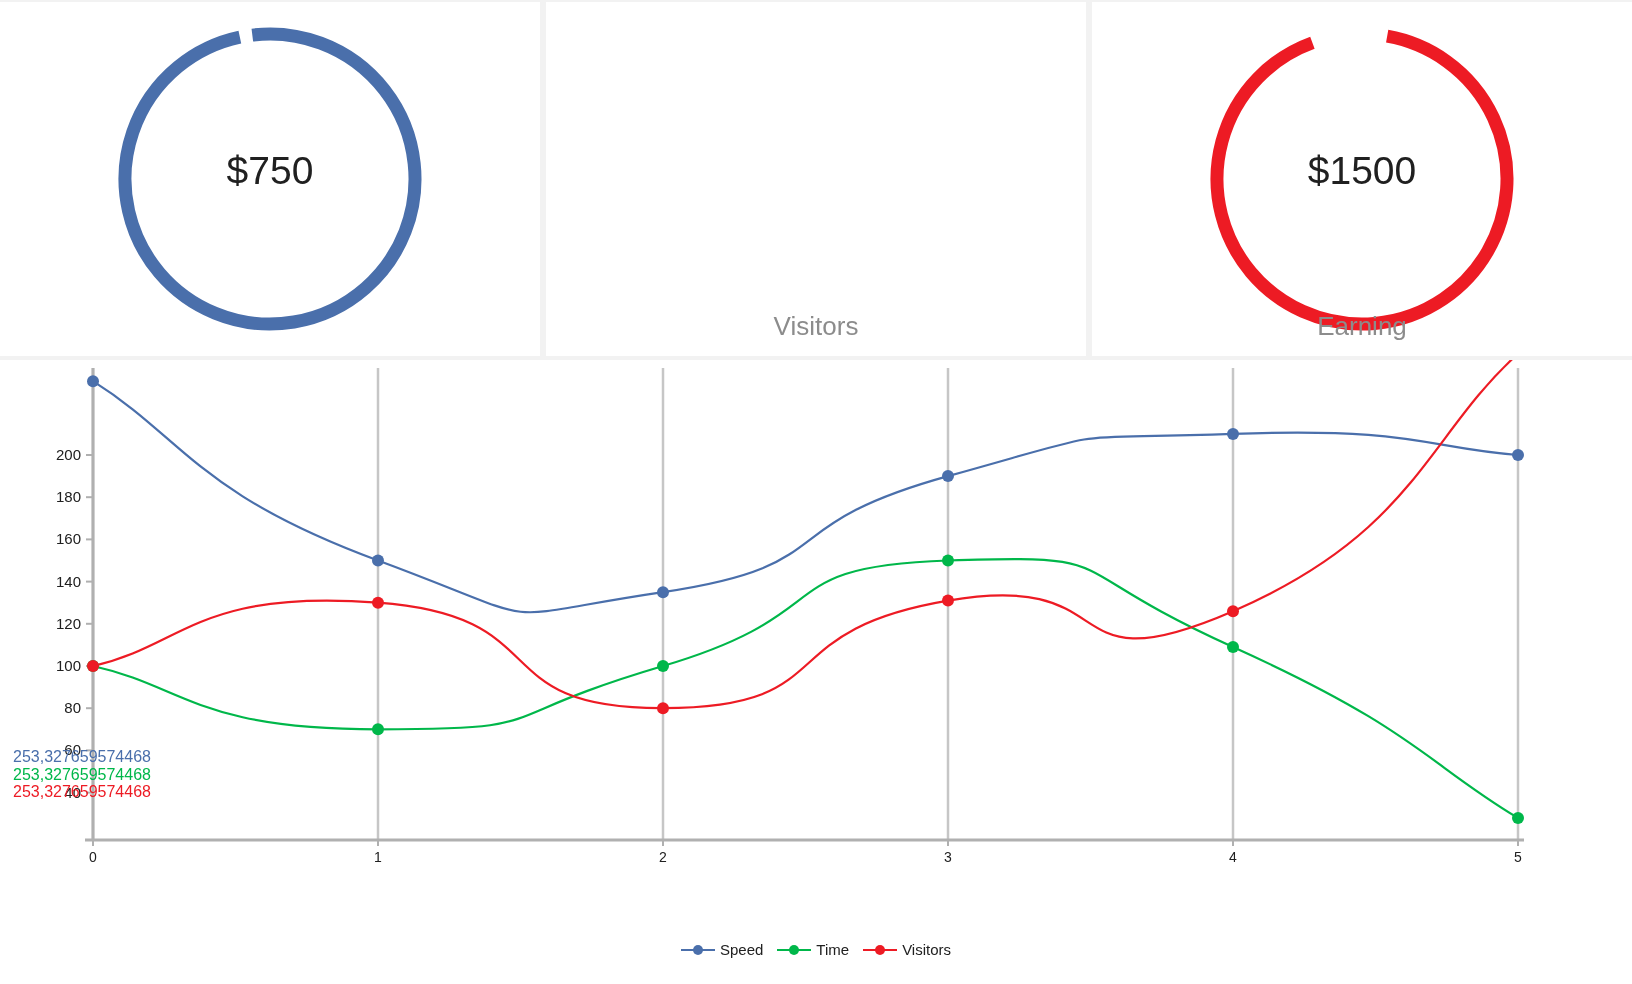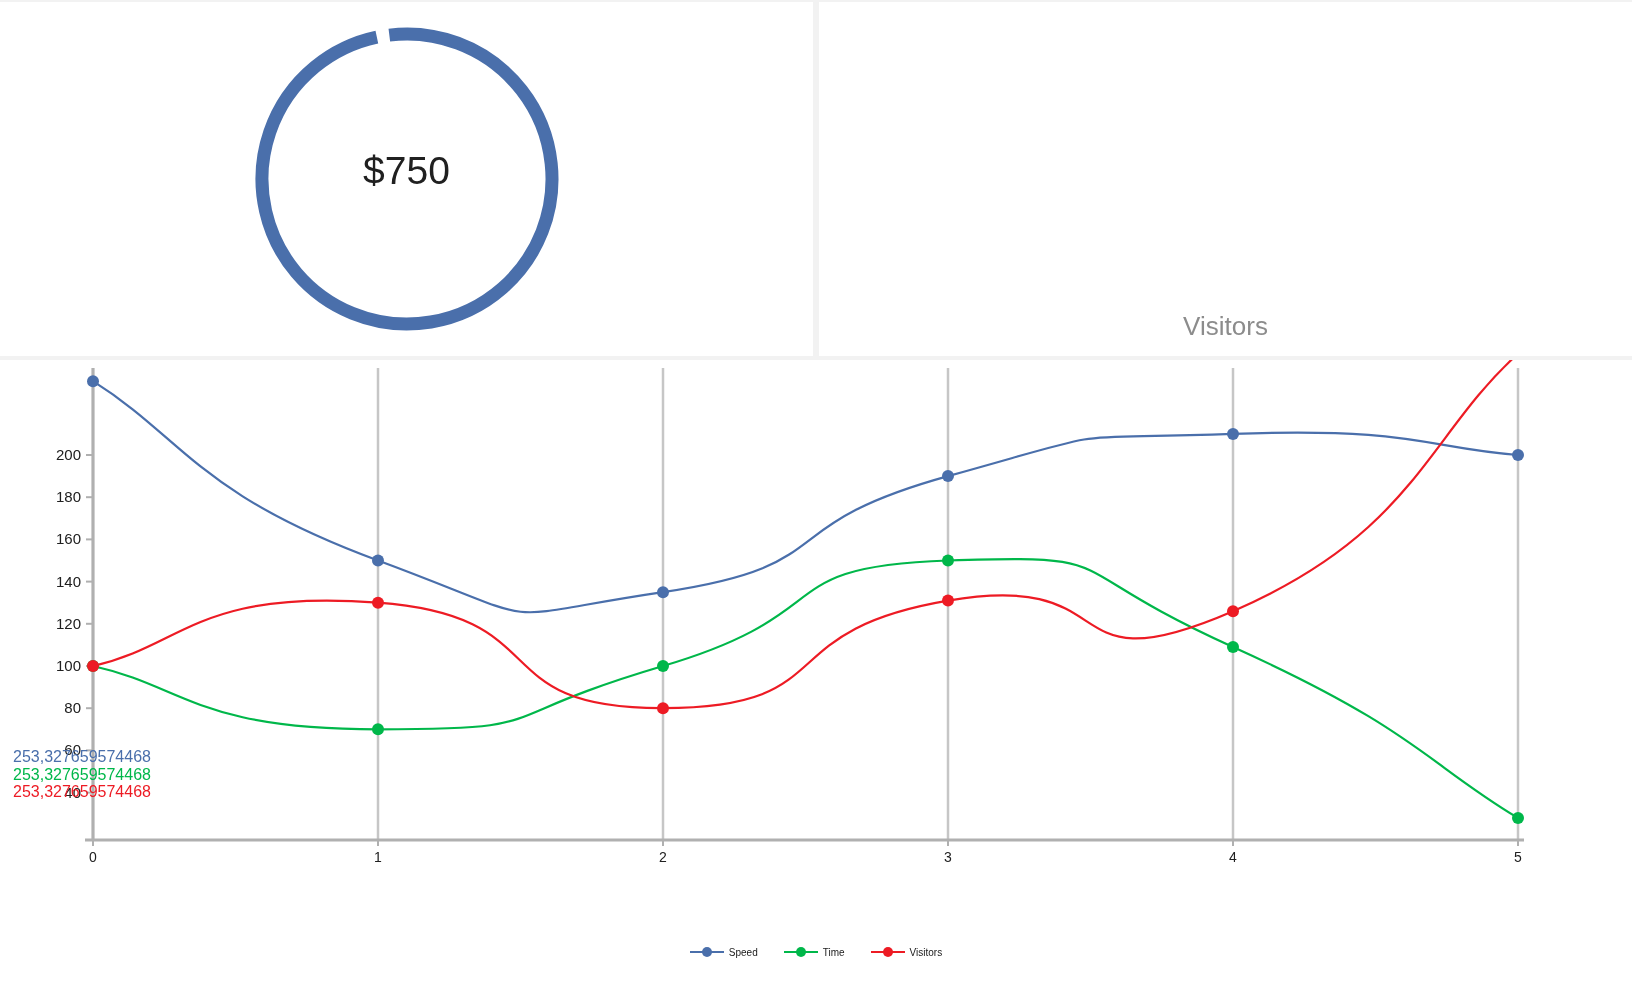--- a/index.html
+++ b/index.html
@@ -65,22 +65,22 @@
   }
   .series-readout div { font-family:"Liberation Sans", sans-serif; }
 
   .legend {
     position:absolute;
     left:0; right:0;
     bottom:26px;
     display:flex;
     justify-content:center;
     align-items:center;
-    gap:26px;
-    font-size:10px;
+    gap:14px;
+    font-size:15px;
     color:#202020;
   }
   .legend-item { display:flex; align-items:center; gap:5px; }
   .legend-marker { display:block; width:34px; height:12px; }
 </style>
 </head>
 <body>
 
 <div class="dashboard">
 
@@ -92,20 +92,29 @@
           <path id="arc-expenses" fill="none" stroke="#4a6fab" stroke-width="13" stroke-linecap="butt" d="M 152.32894520625362 26.080808012008305 A 145 145 0 1 1 139.85280483142483 28.16859789359819"></path>
         </svg>
         <div class="gauge-value">$750</div>
       </div>
     </div>
 
     <div class="gauge-card">
       <div class="gauge-label">Visitors</div>
     </div>
 
+    <div class="gauge-card">
+      <div class="gauge-wrap">
+        <svg class="gauge-svg" viewBox="0 0 340 340">
+          <path id="arc-earning" fill="none" stroke="#ed1b24" stroke-width="13" stroke-linecap="butt" d="M 195.17898576170492 27.202875813229838 A 145 145 0 1 1 120.40707921777795 33.7445699860433"></path>
+        </svg>
+        <div class="gauge-value">$1500</div>
+      </div>
+      <div class="gauge-label">Earning</div>
+    </div>
 
   </div>
 
   <div class="chart-card">
 
     <svg class="chart-svg" id="chart-svg" viewBox="0 0 1632 616">
       <g id="grid-layer">
           <line x1="93" y1="8" x2="93" y2="480" stroke="#c6c6c6" stroke-width="2.5"></line>
           <line x1="378" y1="8" x2="378" y2="480" stroke="#c6c6c6" stroke-width="2.5"></line>
           <line x1="663" y1="8" x2="663" y2="480" stroke="#c6c6c6" stroke-width="2.5"></line>

